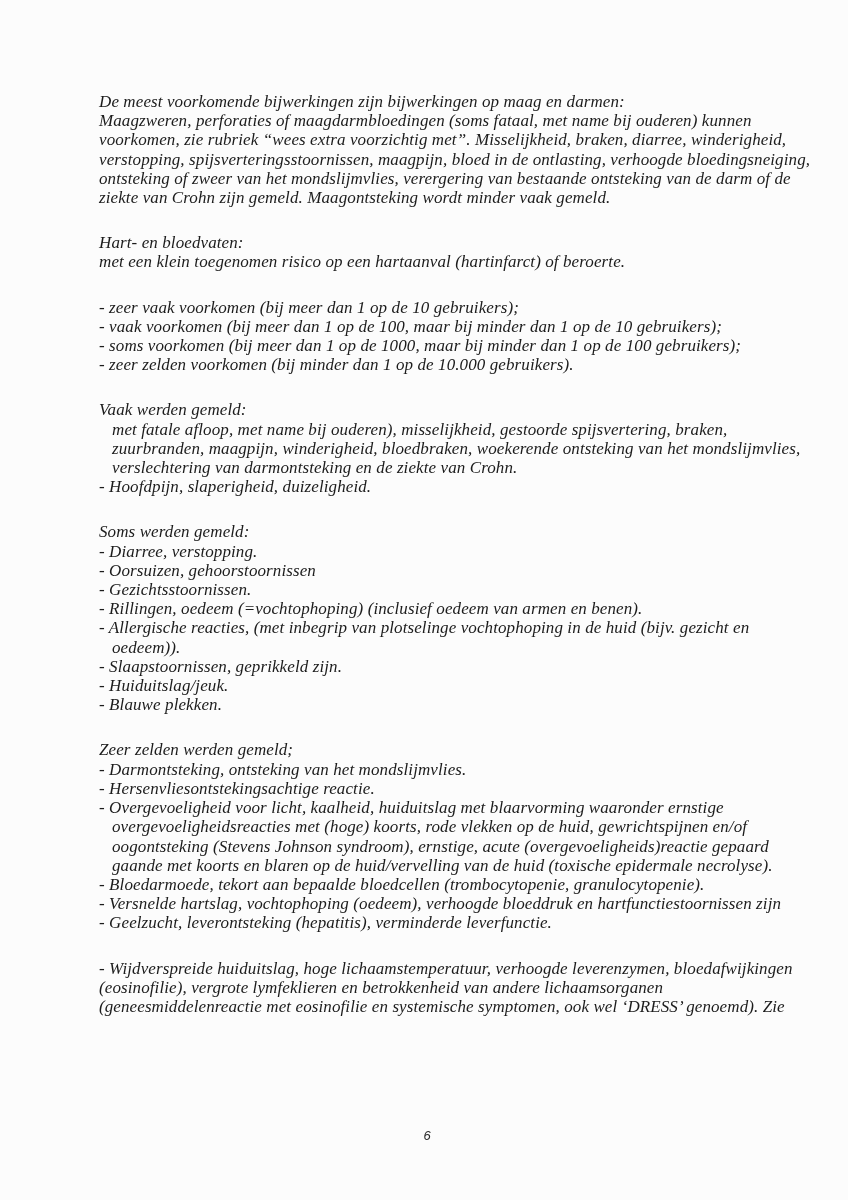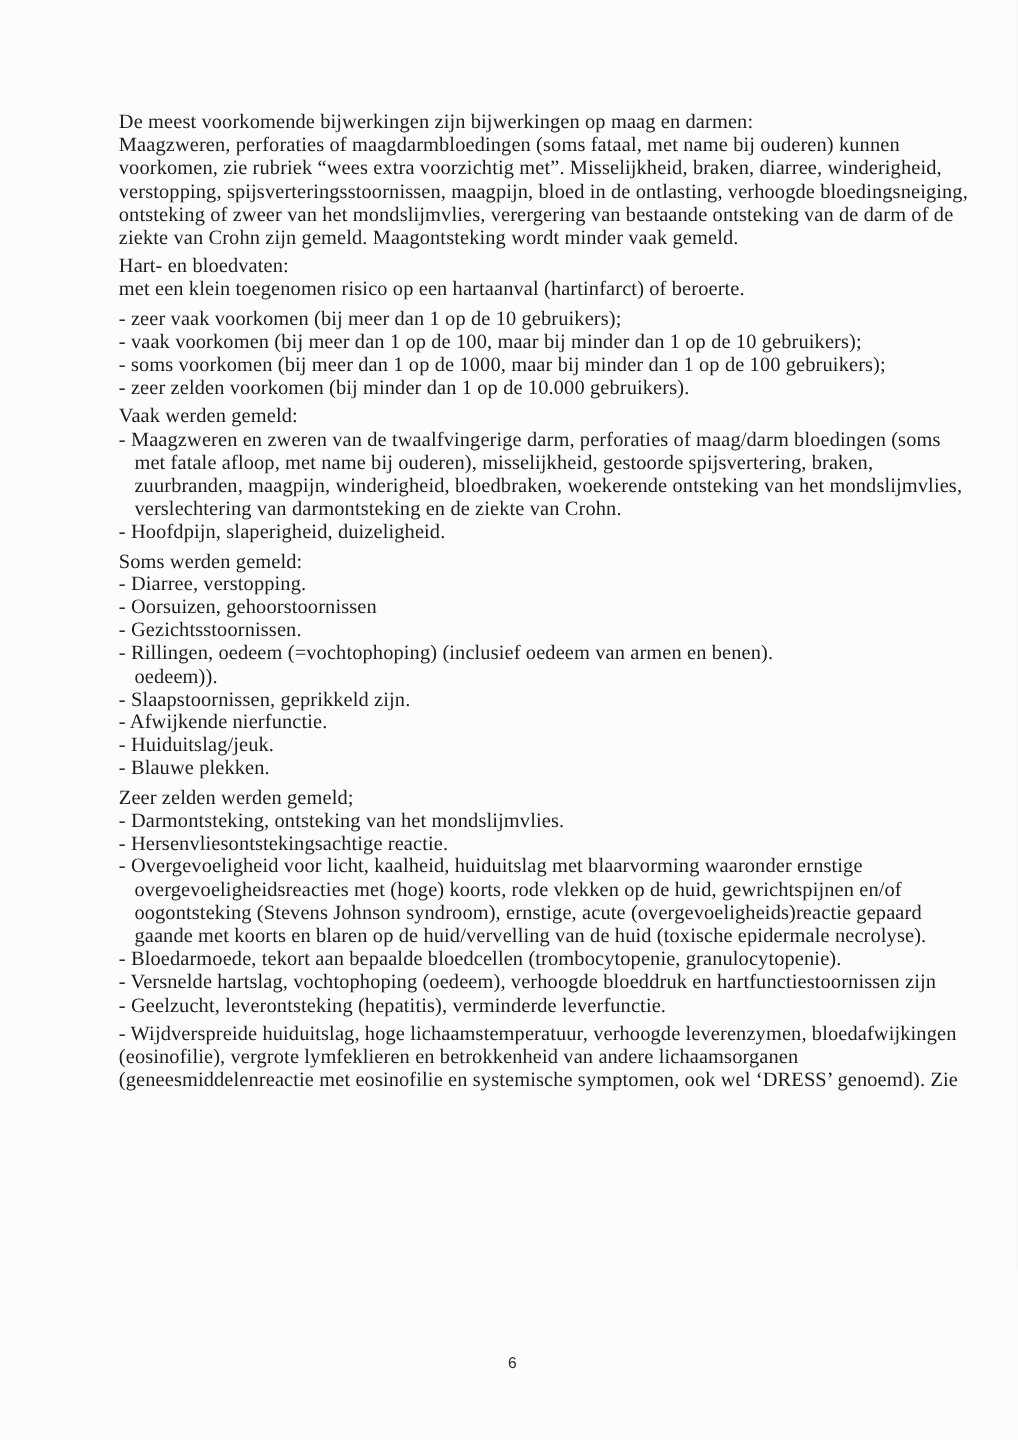--- a/index.html
+++ b/index.html
@@ -9,31 +9,32 @@
   }
   .page {
     position: relative;
     width: 848px;
     height: 1200px;
     margin: 0 auto;
     background: #fcfcfc;
     font-family: "Liberation Serif", serif;
     color: #1c1c1c;
     overflow: hidden;
+    font-style: italic;
   }
   .content {
     position: absolute;
     left: 99px;
     top: 92px;
     width: 690px;
     font-size: 17px;
     line-height: 19.2px;
   }
   .para { margin: 0; }
-  .para + .para { margin-top: 5px; }
+  .para + .para { margin-top: 26px; }
   .line {
     white-space: nowrap;
     letter-spacing: 0.1px;
   }
   .line.cont { padding-left: 13px; }
   .heading { white-space: nowrap; letter-spacing: 0.1px; }
   .page-number {
     position: absolute;
     top: 1128px;
     left: 99px;
@@ -66,36 +67,35 @@
 
     <div class="para">
       <div class="line">- zeer vaak voorkomen (bij meer dan 1 op de 10 gebruikers);</div>
       <div class="line">- vaak voorkomen (bij meer dan 1 op de 100, maar bij minder dan 1 op de 10 gebruikers);</div>
       <div class="line">- soms voorkomen (bij meer dan 1 op de 1000, maar bij minder dan 1 op de 100 gebruikers);</div>
       <div class="line">- zeer zelden voorkomen (bij minder dan 1 op de 10.000 gebruikers).</div>
     </div>
 
     <div class="para">
       <div class="heading">Vaak werden gemeld:</div>
-      <div class="line">- Maagzweren en zweren van de twaalfvingerige darm, perforaties of maag/darm bloedingen (soms</div>
       <div class="line cont">met fatale afloop, met name bij ouderen), misselijkheid, gestoorde spijsvertering, braken,</div>
       <div class="line cont">zuurbranden, maagpijn, winderigheid, bloedbraken, woekerende ontsteking van het mondslijmvlies,</div>
       <div class="line cont">verslechtering van darmontsteking en de ziekte van Crohn.</div>
       <div class="line">- Hoofdpijn, slaperigheid, duizeligheid.</div>
     </div>
 
     <div class="para">
       <div class="heading">Soms werden gemeld:</div>
       <div class="line">- Diarree, verstopping.</div>
       <div class="line">- Oorsuizen, gehoorstoornissen</div>
       <div class="line">- Gezichtsstoornissen.</div>
       <div class="line">- Rillingen, oedeem (=vochtophoping) (inclusief oedeem van armen en benen).</div>
+      <div class="line">- Allergische reacties, (met inbegrip van plotselinge vochtophoping in de huid (bijv. gezicht en</div>
       <div class="line cont">oedeem)).</div>
       <div class="line">- Slaapstoornissen, geprikkeld zijn.</div>
-      <div class="line">- Afwijkende nierfunctie.</div>
       <div class="line">- Huiduitslag/jeuk.</div>
       <div class="line">- Blauwe plekken.</div>
     </div>
 
     <div class="para">
       <div class="heading">Zeer zelden werden gemeld;</div>
       <div class="line">- Darmontsteking, ontsteking van het mondslijmvlies.</div>
       <div class="line">- Hersenvliesontstekingsachtige reactie.</div>
       <div class="line">- Overgevoeligheid voor licht, kaalheid, huiduitslag met blaarvorming waaronder ernstige</div>
       <div class="line cont">overgevoeligheidsreacties met (hoge) koorts, rode vlekken op de huid, gewrichtspijnen en/of</div>

